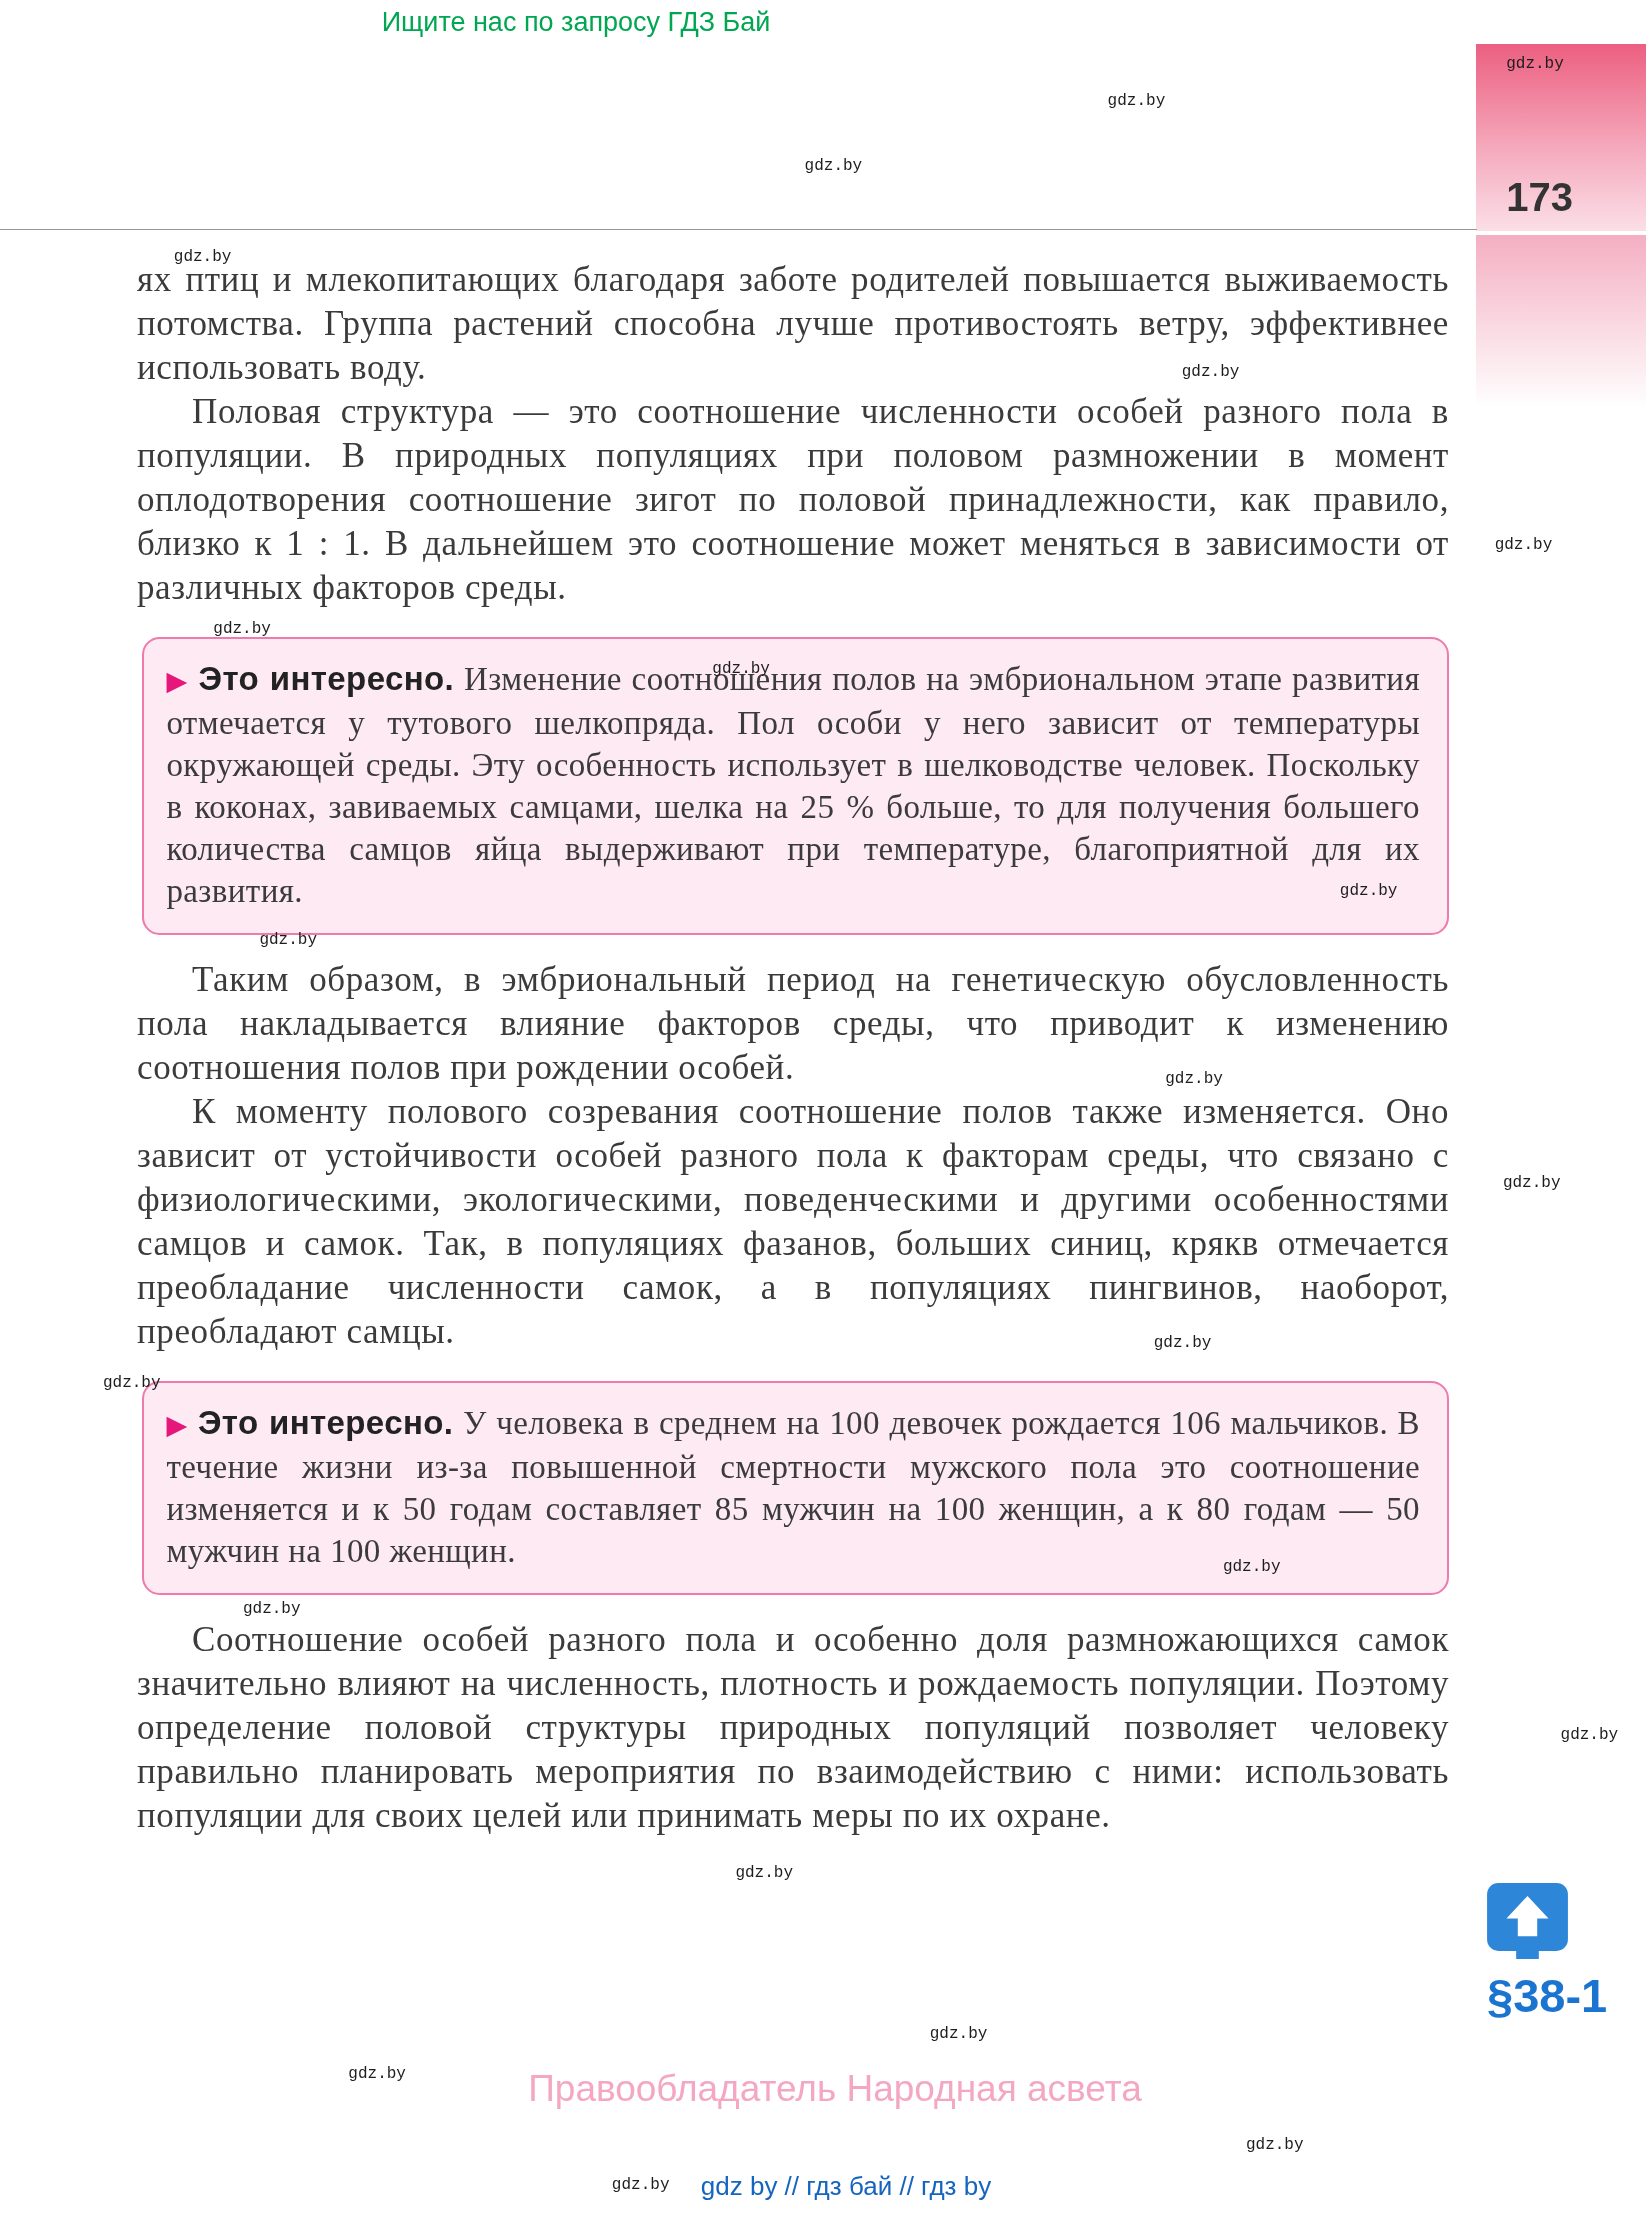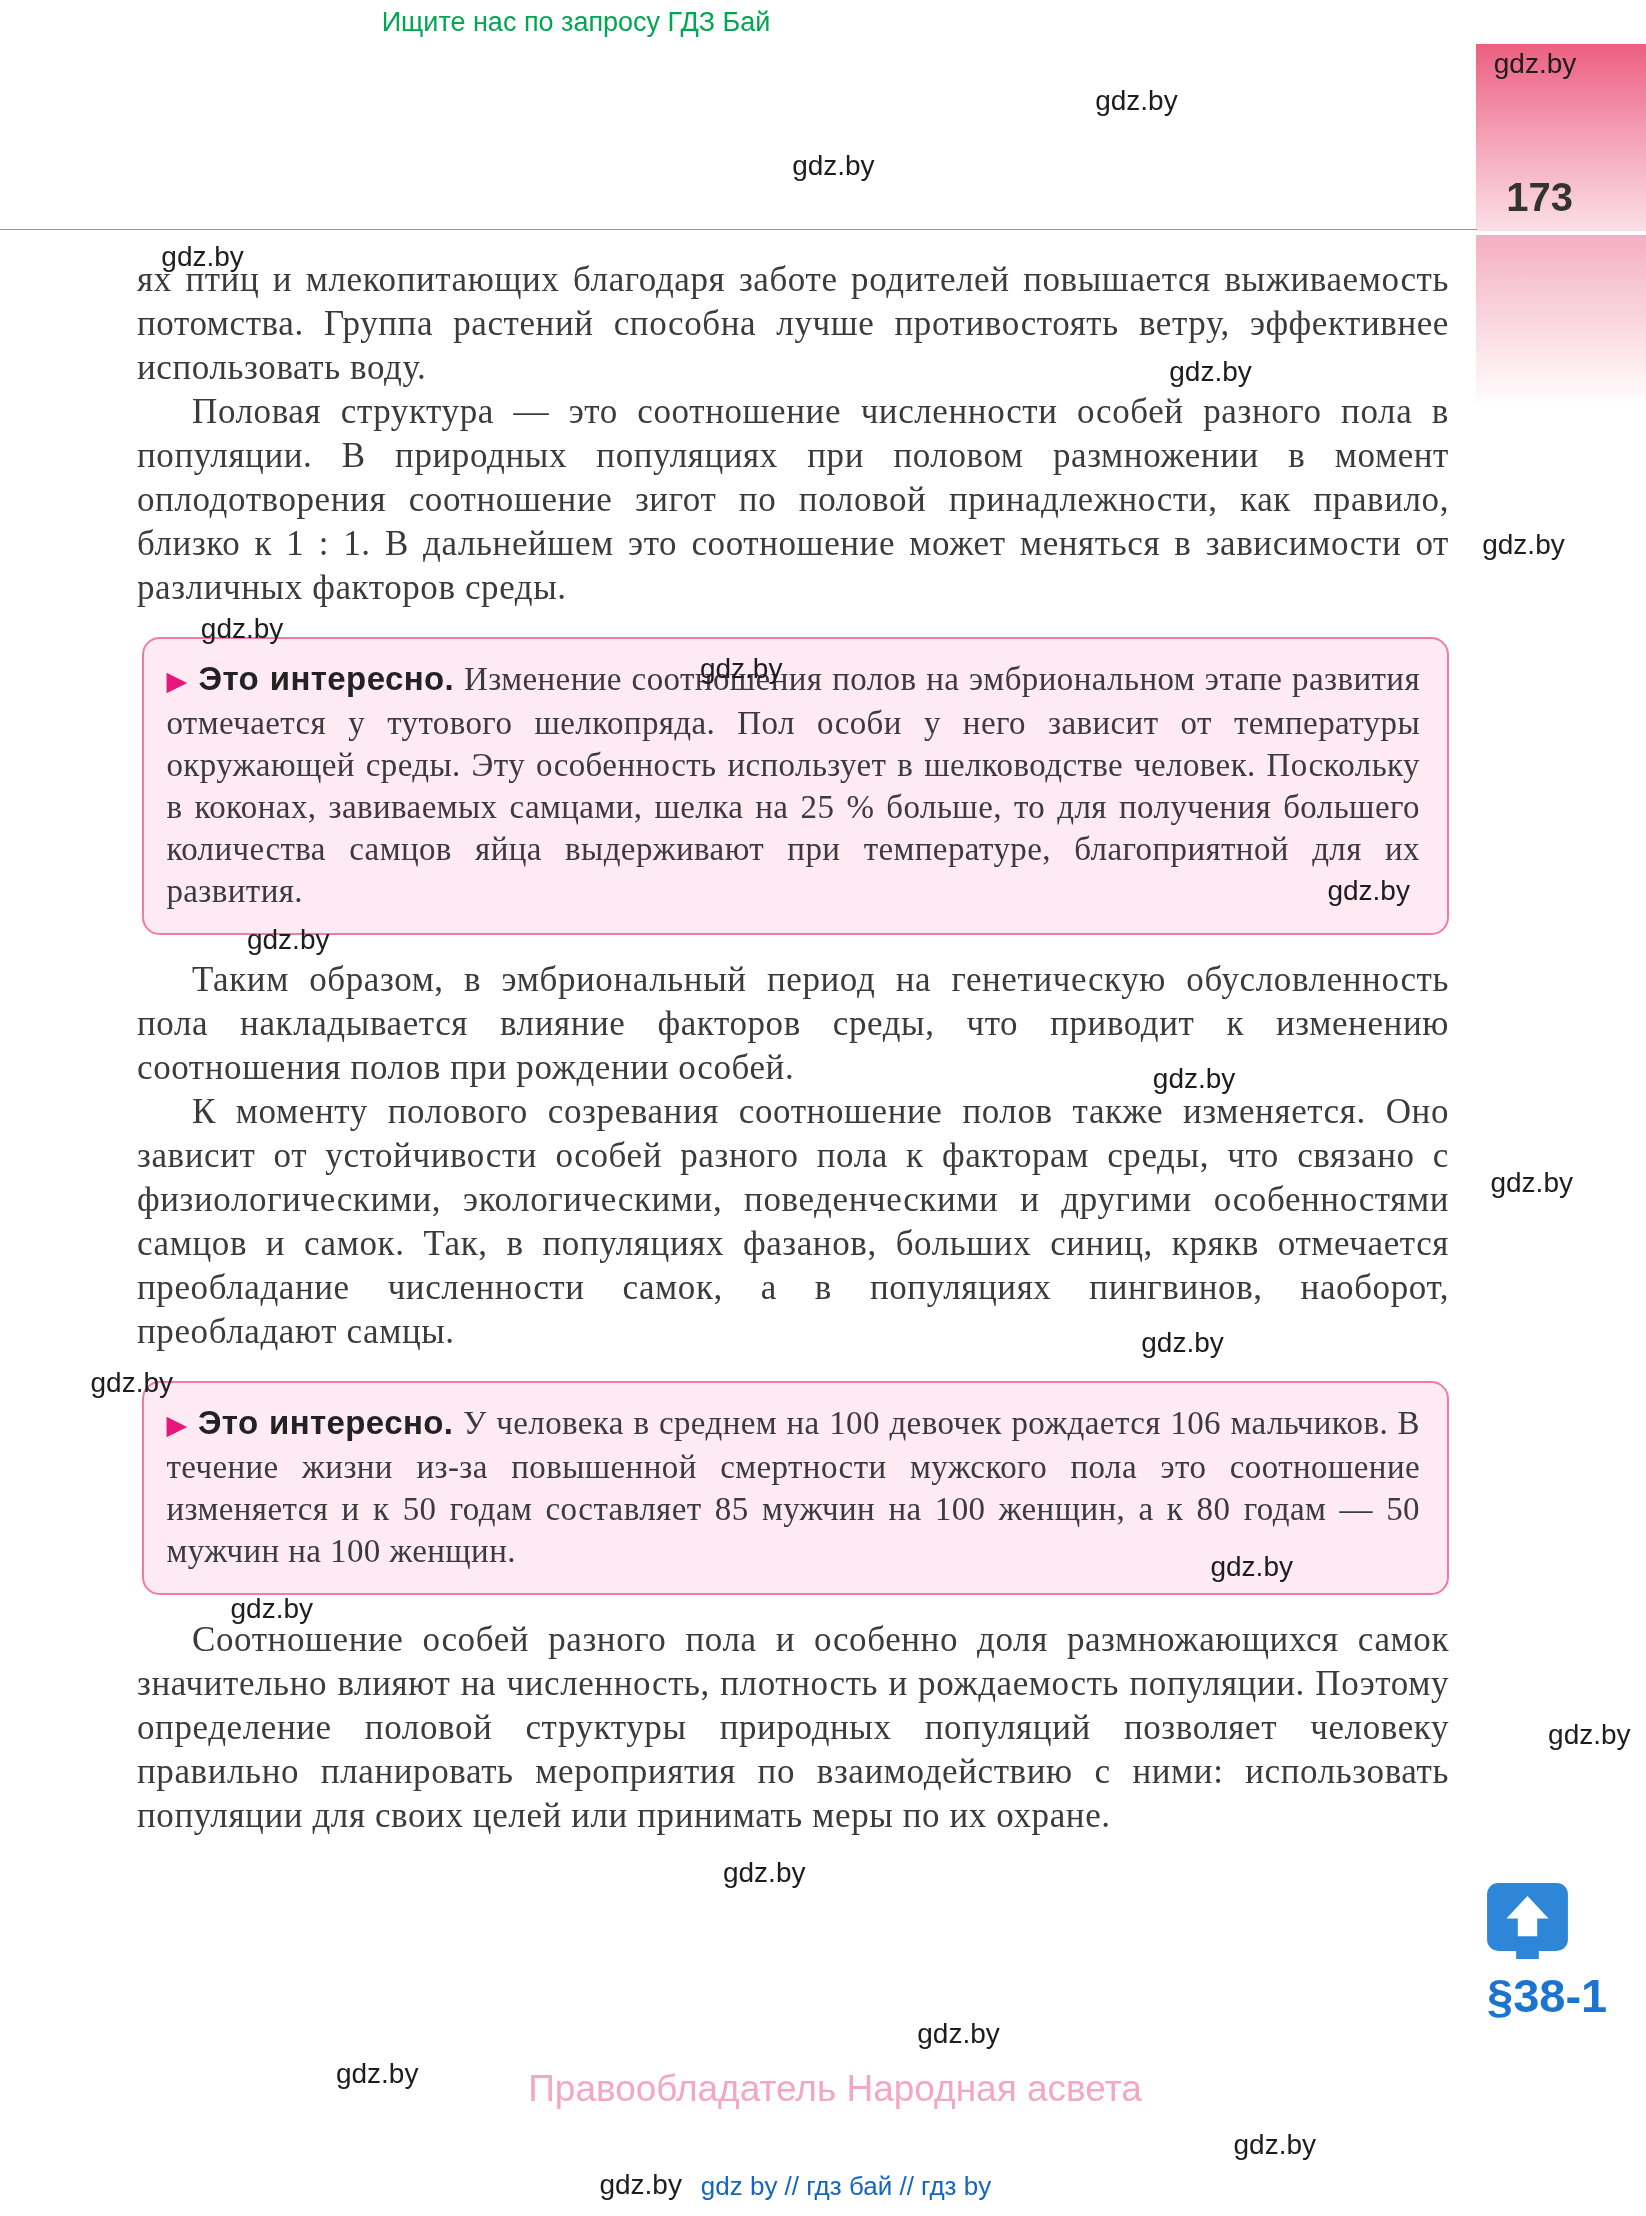--- a/index.html
+++ b/index.html
@@ -1,21 +1,21 @@
 <!DOCTYPE html>
 <html style="--banner-green: #00a651; --gradient-top: #ec5f80; --accent-pink: #ee7bab; --box-bg: #fdeaf2; --triangle-pink: #e5177b; --header-gray: #4d4d4d; --text-color: #3b3b3b; --footer-pink: #f4a7c3; --link-blue: #1565c0; --resource-blue: #1b75d0;font-size:13px"><head>
 <meta charset="utf-8">
 <style>
   *{box-sizing:border-box;}
   html,body{margin:0;padding:0;background:#ffffff;}
   .page{position:relative;width:1647px;height:2216px;background:#fff;overflow:hidden;
         font-family:"Liberation Serif",serif;color:var(--text-color,#3b3b3b);}
   .wm-layer{position:absolute;inset:0;z-index:6;pointer-events:none;}
-  .wm{position:absolute;transform:translate(-50%,-50%);font-family:Liberation Sans, sans-serif;
-      font-size:28px;color:#1d1d1d;white-space:nowrap;}
+  .wm{position:absolute;transform:translate(-50%,-50%);font-family:Liberation Mono, monospace;
+      font-size:16px;color:#1d1d1d;white-space:nowrap;}
   .top-banner{position:absolute;left:576px;top:7px;transform:translateX(-50%);
       font-family:"Liberation Sans",sans-serif;font-size:27px;color:var(--banner-green,#00a651);
       white-space:nowrap;z-index:2;}
   .pagenum-box{position:absolute;right:0;top:44px;width:171px;height:187px;z-index:1;
       background:linear-gradient(180deg,var(--gradient-top,#ec5f80) 0%,#f5a8bc 55%,#fbdfe7 100%);text-align:right;}
   .pagenum{position:absolute;right:74px;bottom:11.3px;font-family:"Liberation Sans",sans-serif;
       font-weight:700;font-size:40px;color:#333;}
   .pink-strip{position:absolute;right:0;top:235px;width:171px;height:173px;z-index:1;
       background:linear-gradient(180deg,#f4afc2 0%,rgba(255,255,255,0) 100%);}
   .chapter-header{position:absolute;right:198px;top:174px;font-family:"Liberation Sans",sans-serif;

